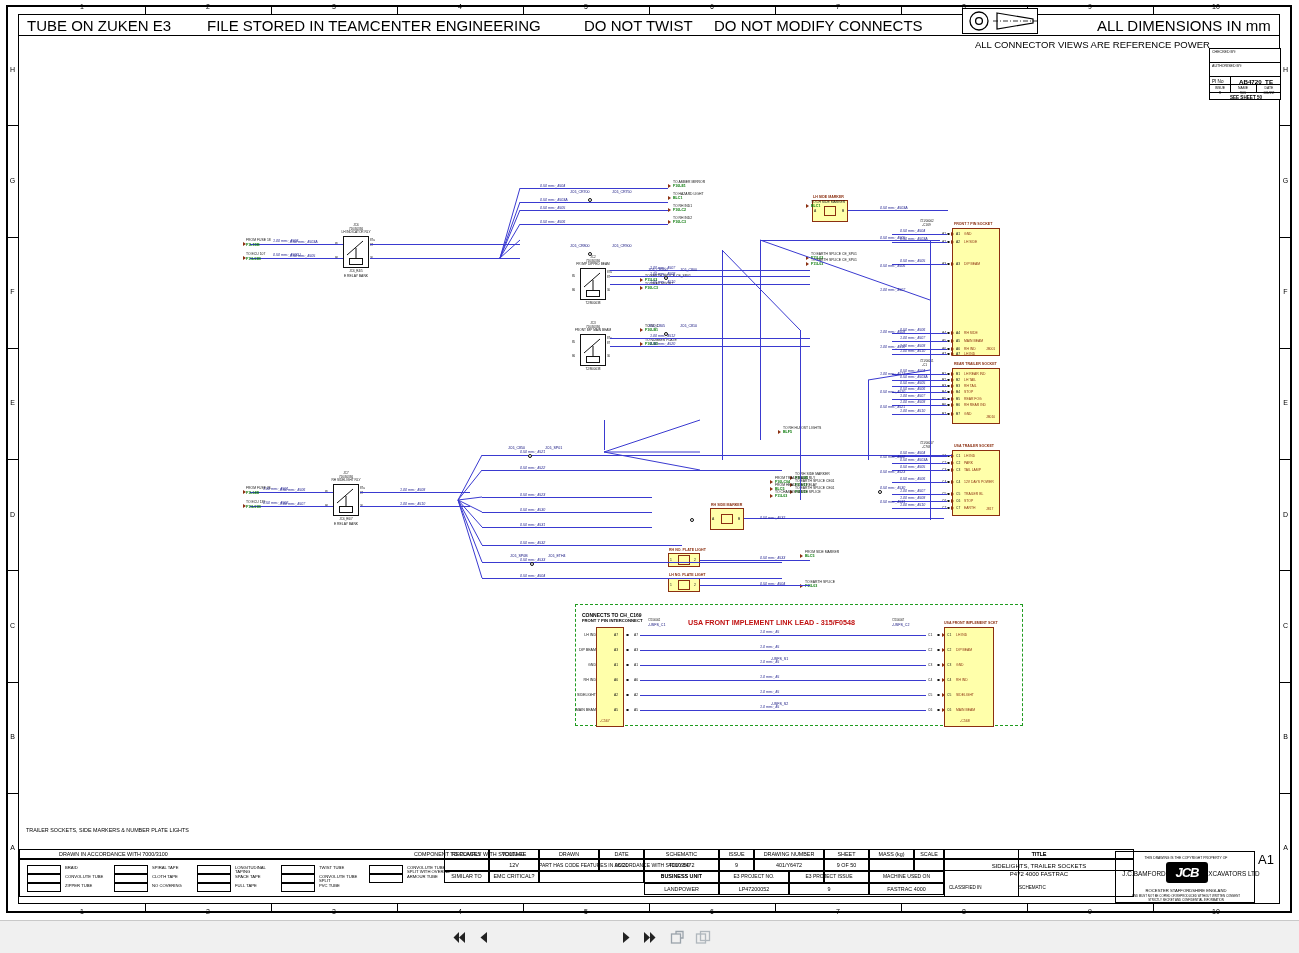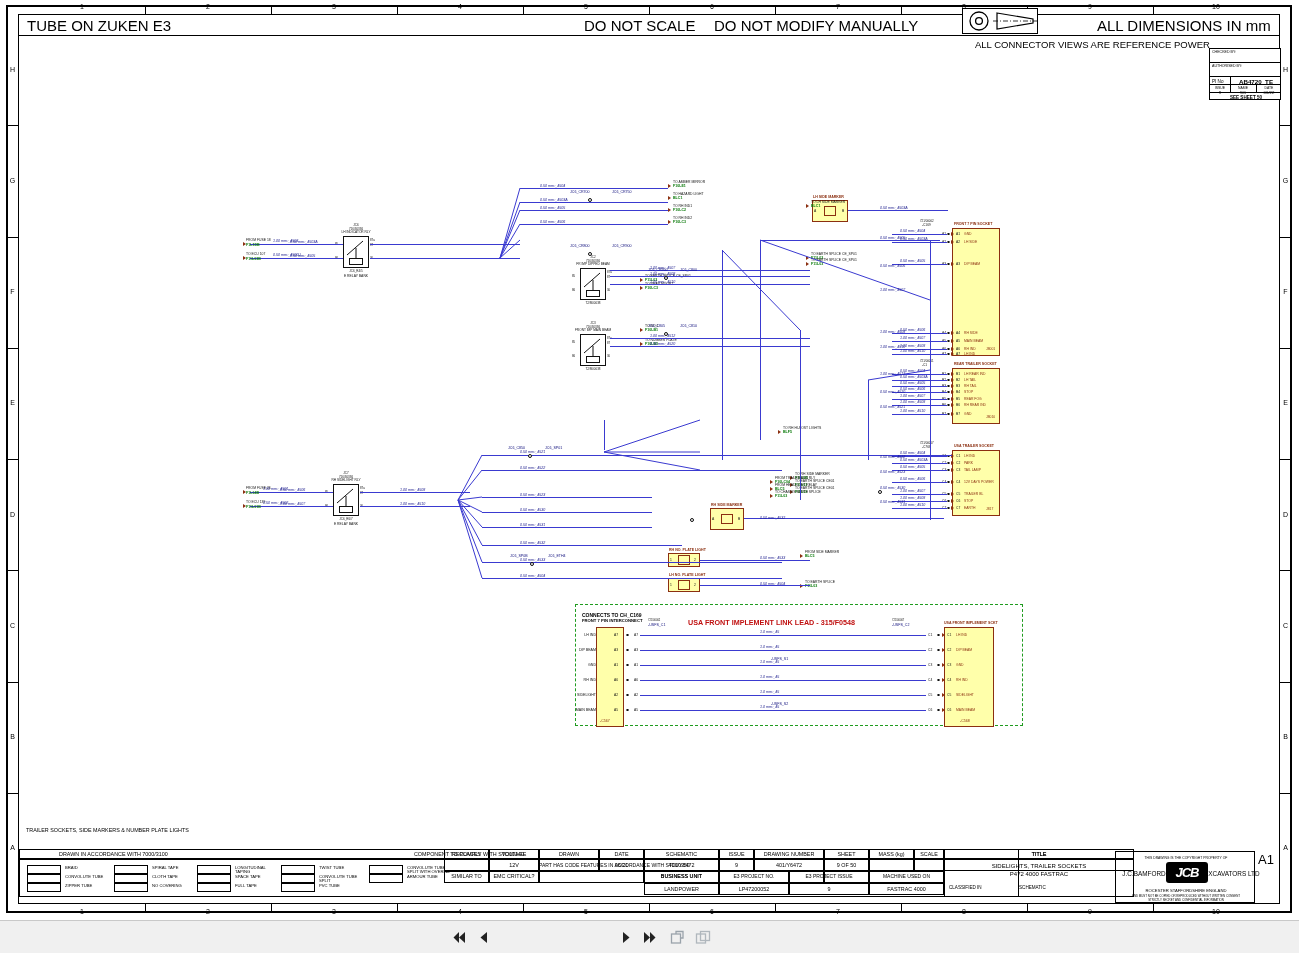--- a/index.html
+++ b/index.html
@@ -163,22 +163,23 @@
         <div class="tickh" style="left:1280px;top:570.25px;width:10px;"></div>
         <div class="zone-row" style="left:1281px;top:621.875px;">C</div>
         <div class="tickh" style="left:1280px;top:681.5px;width:10px;"></div>
         <div class="zone-row" style="left:1281px;top:733.125px;">B</div>
         <div class="tickh" style="left:1280px;top:792.75px;width:10px;"></div>
         <div class="zone-row" style="left:1281px;top:844.375px;">A</div>
       </div>
 
     <div id="hdr-strip">
       <div class="hdr-txt" style="left:8px;">TUBE ON ZUKEN E3</div>
-      <div class="hdr-txt" style="left:565px;">DO NOT SCALE</div>
-      <div class="hdr-txt" style="left:695px;">DO NOT MODIFY MANUALLY</div>
+      <div class="hdr-txt" style="left:188px;">FILE STORED IN TEAMCENTER ENGINEERING</div>
+      <div class="hdr-txt" style="left:565px;">DO NOT TWIST</div>
+      <div class="hdr-txt" style="left:695px;">DO NOT MODIFY CONNECTS</div>
       <div class="hdr-txt" style="left:1078px;font-size:15px;">ALL DIMENSIONS IN mm</div>
     </div>
 
     <div id="hdr-symbol">
       <svg width="74" height="24" viewBox="0 0 74 24">
         <circle cx="16" cy="12" r="9" fill="none" stroke="#000" stroke-width="1.3"></circle>
         <circle cx="16" cy="12" r="3.4" fill="none" stroke="#000" stroke-width="1.3"></circle>
         <path d="M34 4 L70 10 L70 14 L34 20 Z" fill="none" stroke="#000" stroke-width="1.2"></path>
         <line x1="30" y1="12" x2="74" y2="12" stroke="#000" stroke-width=".8" stroke-dasharray="5,2,1,2"></line>
       </svg>

